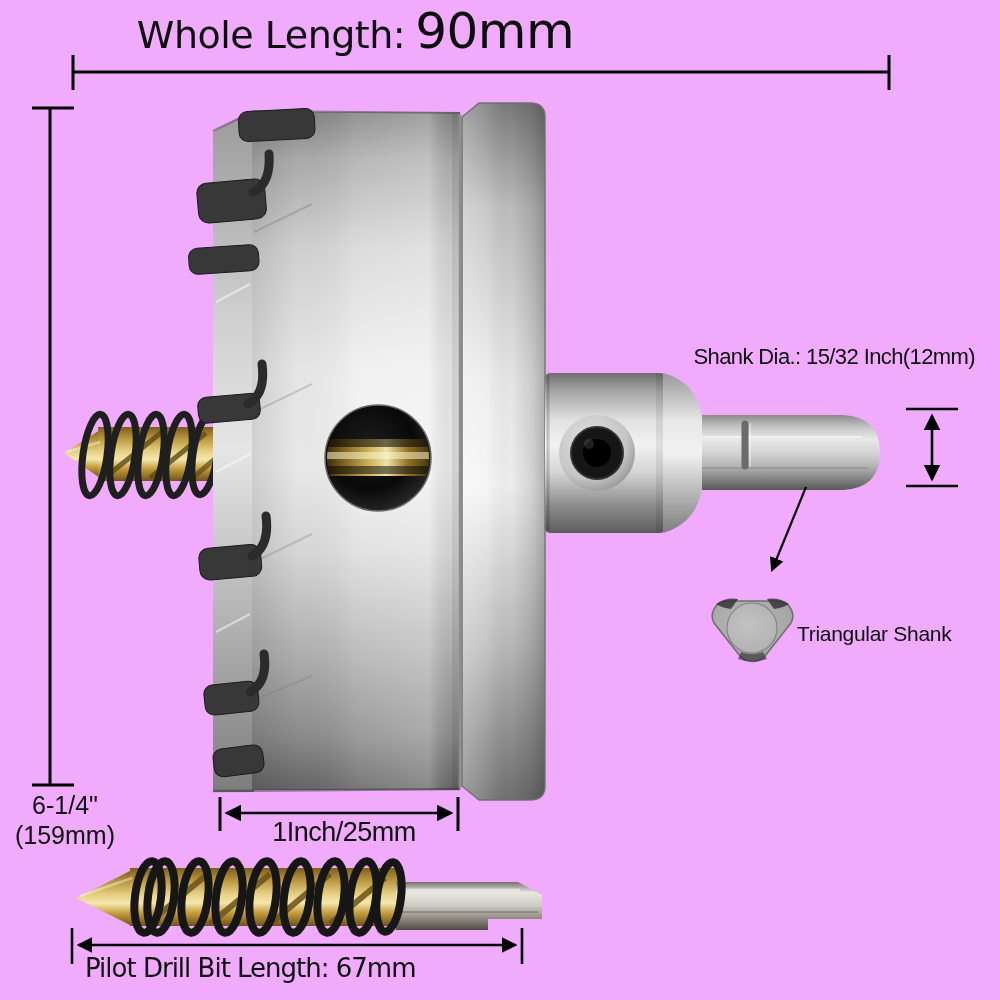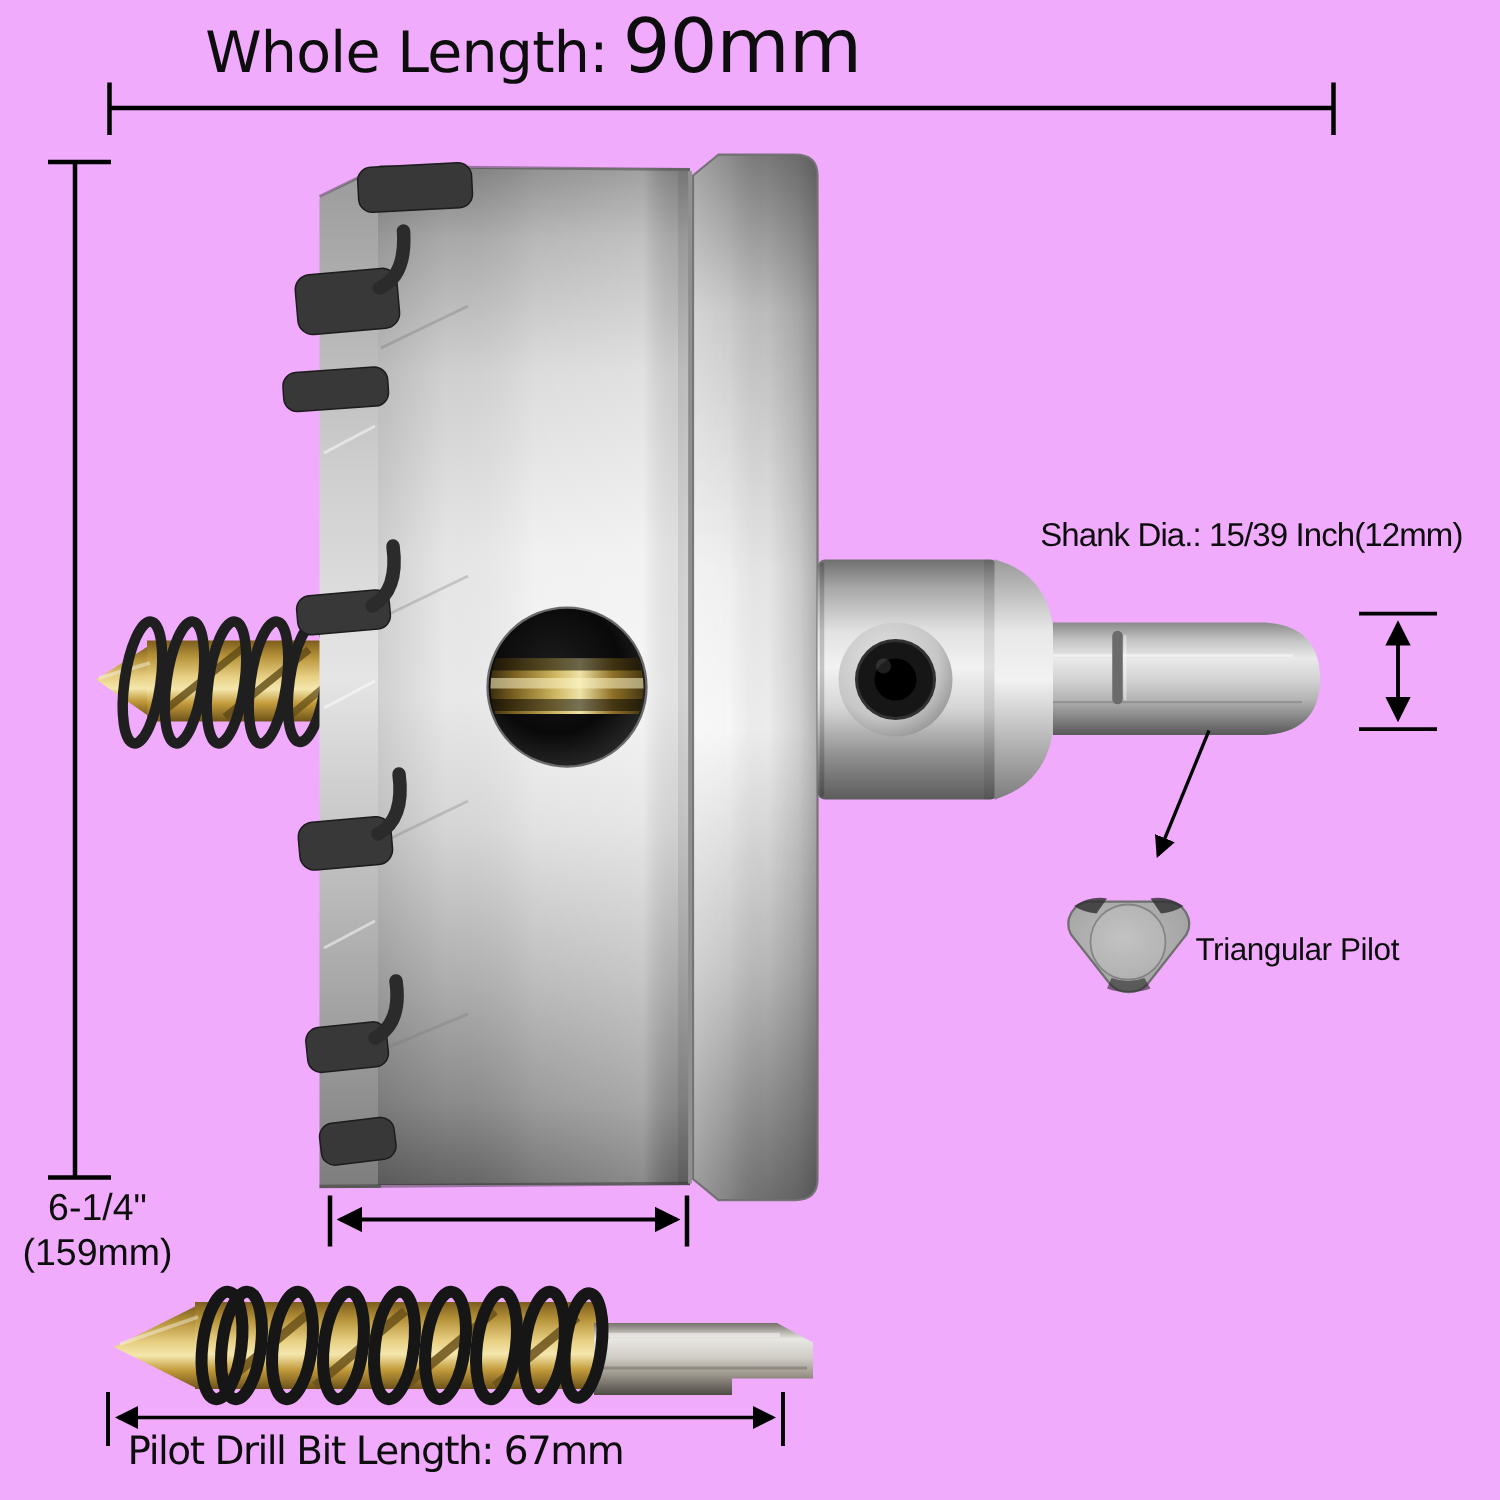--- a/index.html
+++ b/index.html
@@ -281,25 +281,26 @@
       <path d="M522,928 L522,964" stroke-width="2.6"></path>
       <path d="M79,945 L515,945" stroke-width="2.4" marker-start="url(#ah)" marker-end="url(#ah)"></path>
     </g>
   </g>
 </svg>
 
 <div class="lbl lbl-whole">
   <span style="margin-right:10px;">Whole Length:</span><span class="big">90mm</span>
 </div>
 
-<div class="lbl lbl-shank">Shank Dia.: 15/39 Inch(12mm)</div>
-
-<div class="lbl lbl-tri">Triangular Pilot</div>
+<div class="lbl lbl-shank">Shank Dia.: 15/32 Inch(12mm)</div>
+
+<div class="lbl lbl-tri">Triangular Shank</div>
 
 <div class="lbl lbl-height">
   <div>6-1/4"</div>
   <div>(159mm)</div>
 </div>
 
+<div class="lbl lbl-depth">1Inch/25mm</div>
 
 <div class="lbl lbl-pilot">Pilot Drill Bit Length: 67mm</div>
 
 </div>
 
 </body></html>

